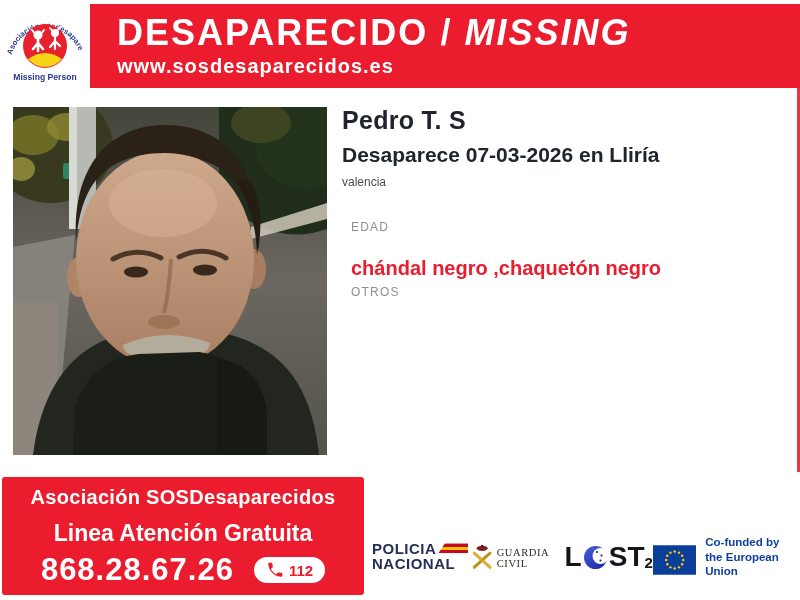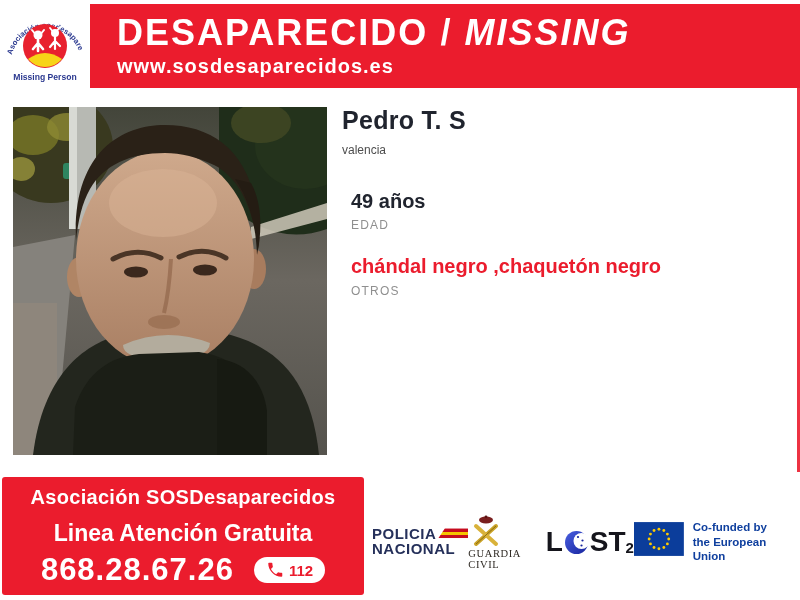--- a/index.html
+++ b/index.html
@@ -34,31 +34,31 @@
   
   .footer-box{position:absolute;left:2px;top:477px;width:362px;height:118px;background:var(--red);border-radius:3px;color:#fff;text-align:center;padding-top:9px}
   .assoc{font-size:20px;font-weight:bold;letter-spacing:.3px}
   .hotline{font-size:23px;font-weight:bold;margin-top:11px}
   .phone-row{display:flex;align-items:center;justify-content:center;gap:20px;margin-top:5px}
   .phone-number{font-size:31px;font-weight:bold;letter-spacing:1px}
   .pill{background:#fff;border-radius:22px;display:flex;align-items:center;gap:5px;padding:4px 12px}
   .pill-num{color:var(--red);font-size:15px;font-weight:bold;line-height:1}
 
   
-  .partners{position:absolute;left:372px;top:502px;width:418px;height:80px;display:flex;align-items:center;justify-content:space-between}
+  .partners{position:absolute;left:372px;top:517px;width:418px;height:80px;display:flex;align-items:center;justify-content:space-between}
   .lg-policia{color:#25305a;font-weight:bold;font-size:15px;line-height:1.05;letter-spacing:.5px;transform:scaleY(.92)}
   .pol-row{display:flex;align-items:flex-start;gap:2px}
   .pol-flag{display:inline-block;width:30px;height:11px;margin-top:1px;background:linear-gradient(#c60b1e 0 33%,#f5c400 33% 66%,#c60b1e 66%);clip-path:polygon(22% 0,100% 0,100% 100%,0 100%)}
-  .lg-guardia{display:flex;flex-direction:column;}
+  .lg-guardia{display:flex;align-items:center}
   .gc-text{font-family:"Liberation Serif",serif;font-size:10.5px;color:#2f2a24;letter-spacing:.6px;margin-top:1px}
   .lg-lost2{display:flex;align-items:flex-end}
   .l2-l,.l2-st{font-size:28px;font-weight:bold;color:#15151c;line-height:1}
   .l2-c{margin:0 1px 1px 1px}
   .l2-sub{font-size:15px;font-weight:bold;color:#15151c;line-height:1;margin-bottom:1px}
-  .lg-eu{display:flex;align-items:flex-start;gap:9px}
+  .lg-eu{display:flex;align-items:flex-end;gap:9px}
   .eu-text{font-size:11.5px;font-weight:bold;color:#0f3f9e;line-height:1.3}
 </style>
 </head>
 <body>
 
 <div class="logo-badge">
   <svg width="87" height="88" viewBox="0 0 87 88">
     <defs>
         <path id="arc" d="M 10 52 A 35 35 0 0 1 77 48"></path>
       </defs>
@@ -126,24 +126,24 @@
     <path d="M110 238 Q152 219 197 236 Q196 253 152 251 Q110 253 110 238 Z" fill="#b3ac9d"></path>
     <path d="M128 258 Q154 265 181 256" stroke="#6e4a38" stroke-width="3" fill="none" opacity=".8"></path>
     <ellipse cx="152" cy="282" rx="32" ry="17" fill="#9c9284" opacity=".55"></ellipse>
     <path d="M60 348 L62 300 C74 264 98 250 126 247 L186 245 C220 250 240 268 246 302 L246 348 Z" fill="#1b1e16"></path>
     <path d="M204 348 L204 252 C232 254 250 274 254 304 L254 348 Z" fill="#171a12"></path>
   </svg>
 </div>
 
 <div class="info">
   <div class="name">Pedro T. S</div>
+  <div class="event">Desaparece 07-03-2026 en Lliría</div>
   <div class="province">valencia</div>
 
   <div class="field first">
-    <div class="field-value">49 años</div>
     <div class="field-label">EDAD</div>
   </div>
 
 
   <div class="field last">
     <div class="field-value red">chándal negro ,chaquetón negro</div>
     <div class="field-label">OTROS</div>
   </div>
 </div>
 

